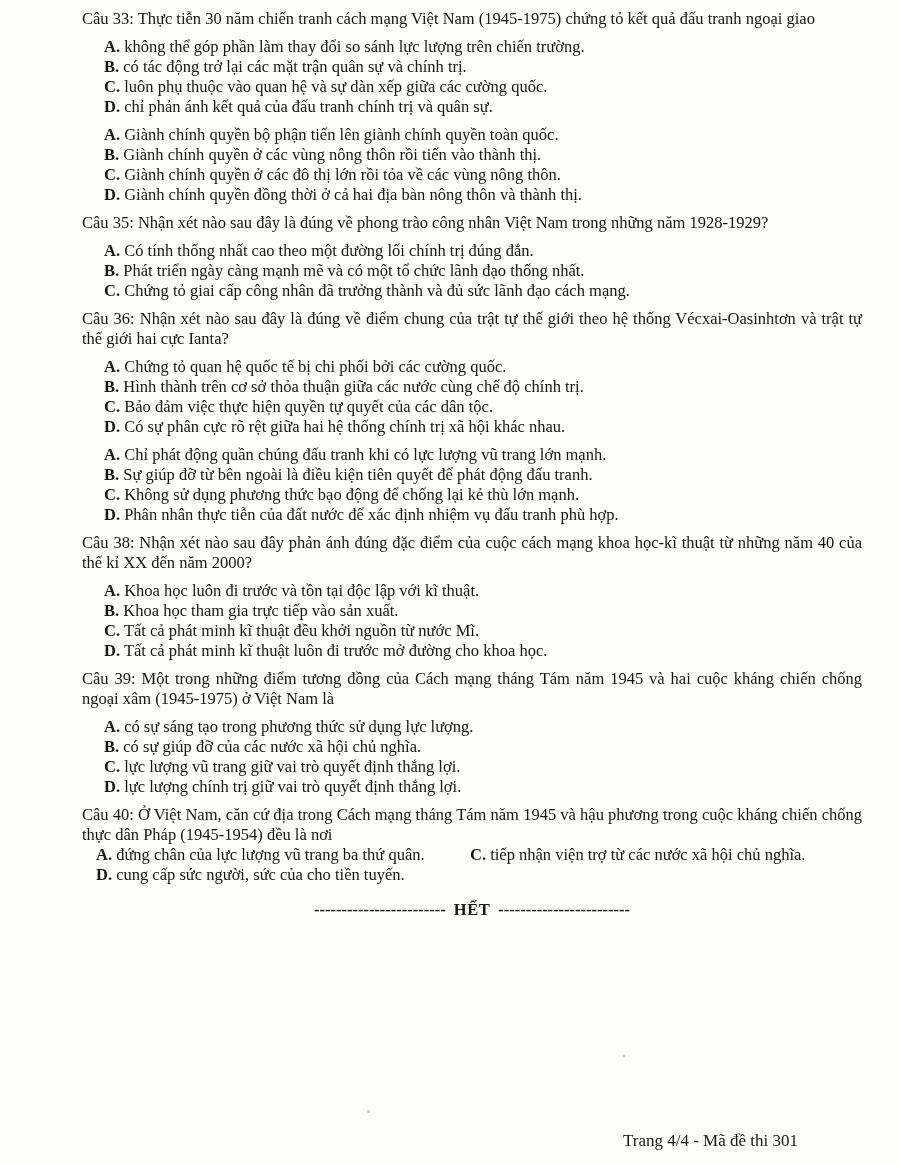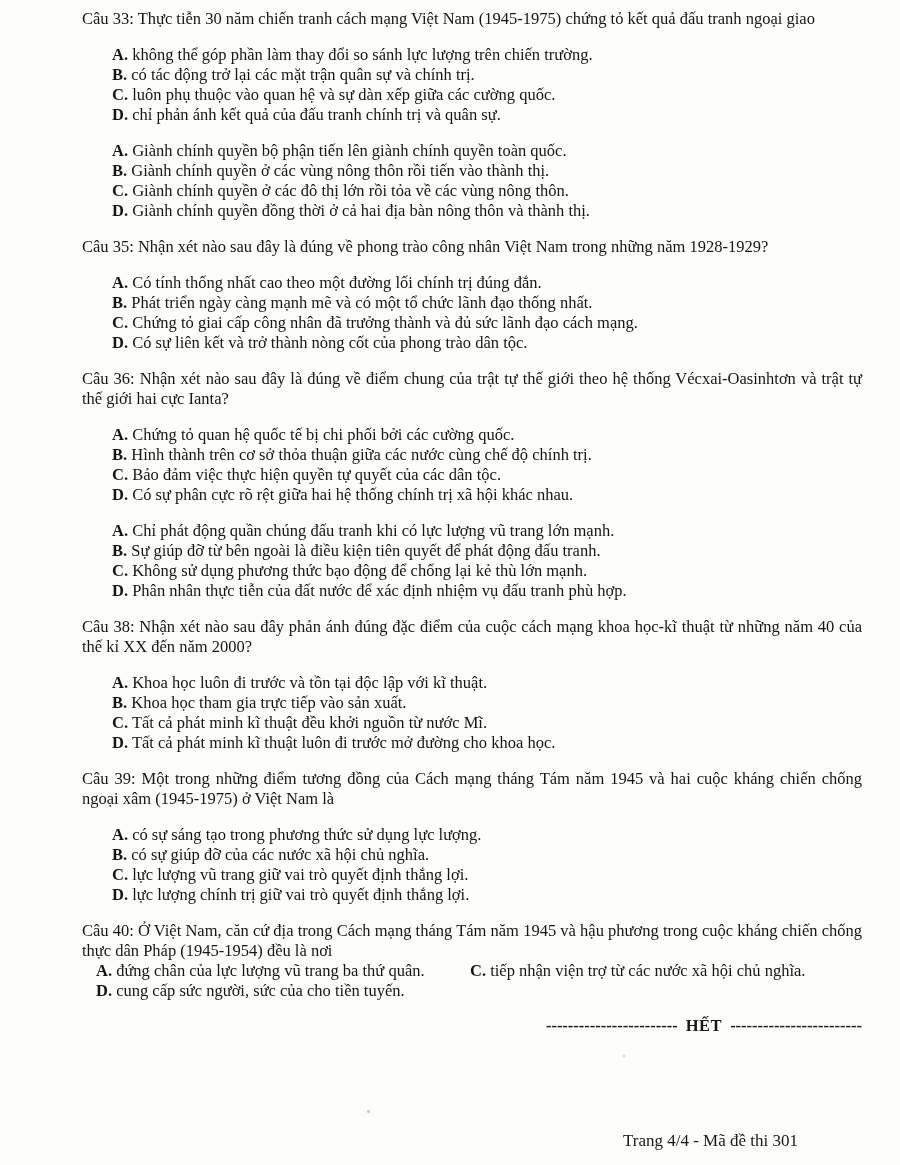--- a/index.html
+++ b/index.html
@@ -26,30 +26,30 @@
     line-height: 20px;
   }
   .qlabel { font-weight: normal; }
   .opt {
     margin: 0;
     padding-left: 14px;
     font-size: 16.5px;
     line-height: 20px;
   }
   .opt b { font-weight: bold; }
-  .options { margin: 16px; }
+  .options { margin: 8px; }
   .options-grid {
     display: grid;
     grid-template-columns: 374px 1fr;
     padding-left: 14px;
   }
   .options-grid .opt { padding-left: 0; }
   .end-divider {
     margin-top: 15px;
-    text-align: right;
+    text-align: center;
     font-weight: bold;
     font-size: 16.5px;
     line-height: 20px;
     letter-spacing: 0.5px;
     color: #1a1816;
   }
   .end-divider .dashes { letter-spacing: 0; }
   .end-divider .het { padding: 0 8px; }
   .footer {
     position: absolute;
@@ -91,21 +91,20 @@
       <p class="opt"><b>D.</b> <span>Giành chính quyền đồng thời ở cả hai địa bàn nông thôn và thành thị.</span></p>
     </div>
   </div>
 
   <div class="question">
     <p class="stem"><b class="qlabel">Câu 35:</b> <span>Nhận xét nào sau đây là đúng về phong trào công nhân Việt Nam trong những năm 1928-1929?</span></p>
     <div class="options">
       <p class="opt"><b>A.</b> <span>Có tính thống nhất cao theo một đường lối chính trị đúng đắn.</span></p>
       <p class="opt"><b>B.</b> <span>Phát triển ngày càng mạnh mẽ và có một tổ chức lãnh đạo thống nhất.</span></p>
       <p class="opt"><b>C.</b> <span>Chứng tỏ giai cấp công nhân đã trưởng thành và đủ sức lãnh đạo cách mạng.</span></p>
-      <p class="opt"><b>D.</b> <span>Có sự liên kết và trở thành nòng cốt của phong trào dân tộc.</span></p>
     </div>
   </div>
 
   <div class="question">
     <p class="stem"><b class="qlabel">Câu 36:</b> <span>Nhận xét nào sau đây là đúng về điểm chung của trật tự thế giới theo hệ thống Vécxai-Oasinhtơn và trật tự thế giới hai cực Ianta?</span></p>
     <div class="options">
       <p class="opt"><b>A.</b> <span>Chứng tỏ quan hệ quốc tế bị chi phối bởi các cường quốc.</span></p>
       <p class="opt"><b>B.</b> <span>Hình thành trên cơ sở thỏa thuận giữa các nước cùng chế độ chính trị.</span></p>
       <p class="opt"><b>C.</b> <span>Bảo đảm việc thực hiện quyền tự quyết của các dân tộc.</span></p>
       <p class="opt"><b>D.</b> <span>Có sự phân cực rõ rệt giữa hai hệ thống chính trị xã hội khác nhau.</span></p>

